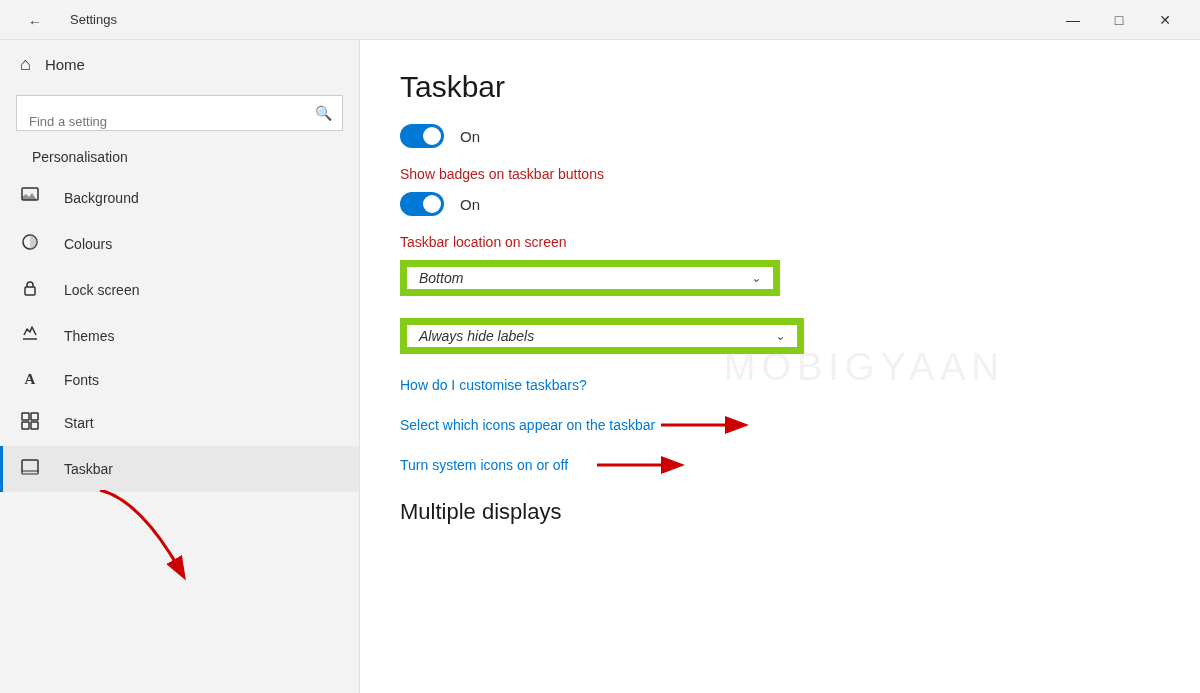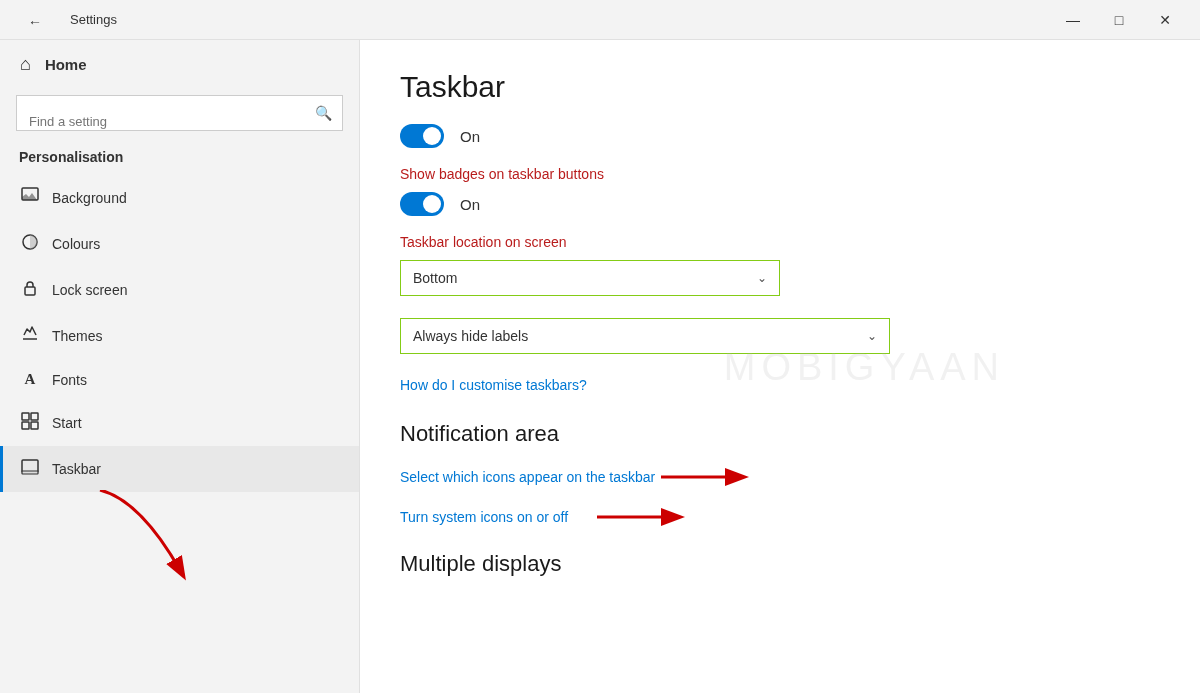--- a/index.html
+++ b/index.html
@@ -75,21 +75,20 @@
       padding: 14px 20px;
       cursor: pointer;
     }
     .sidebar-home-icon {
       font-size: 18px;
       color: #333;
     }
     .sidebar-home-label {
       font-size: 15px;
       color: #333;
-      font-weight: bold;
     }
 
     .search-box {
       margin: 6px 16px 14px 16px;
       position: relative;
     }
     .search-box input {
       width: 100%;
       height: 36px;
       border: 1px solid #ccc;
@@ -102,32 +101,32 @@
       position: absolute;
       right: 10px;
       top: 50%;
       transform: translateY(-50%);
       color: #666;
       font-size: 14px;
     }
 
     .sidebar-section-title {
       font-size: 12px;
-      font-weight: 700;
-      color: #333;
-      padding: 4px 20px 10px 19px;
+      font-weight: 400;
+      color: #333;
+      padding: 4px 20px 10px 32px;
       text-transform: none;
       letter-spacing: 0;
       font-size: 14px;
     }
 
     .sidebar-item {
       display: flex;
       align-items: center;
-      gap: 12px;
+      gap: 24px;
       padding: 12px 20px;
       cursor: pointer;
       font-size: 14px;
       color: #333;
     }
     .sidebar-item.active {
       background: #e8e8e8;
       border-left: 3px solid #0078d4;
       padding-left: 17px;
     }
@@ -191,32 +190,33 @@
       margin-top: 6px;
     }
 
     
     .dropdown-wrap {
       margin-bottom: 22px;
     }
     .dropdown {
       width: 380px;
       height: 36px;
-      border: 1px solid #84cc16;
+      border: 7px solid #84cc16;
       background: white;
       padding: 0 12px;
       font-size: 14px;
       color: #333;
       display: flex;
       align-items: center;
       justify-content: space-between;
       cursor: pointer;
+      font-style: italic;
     }
     .dropdown-wide {
-      width: 490px;
+      width: 404px;
     }
     .dropdown-arrow {
       font-size: 12px;
       color: #555;
     }
 
     .link-blue {
       color: #0078d4;
       font-size: 14px;
       cursor: pointer;
@@ -388,21 +388,20 @@
       <div class="dropdown dropdown-wide">
         <span>Always hide labels</span>
         <span class="dropdown-arrow">⌄</span>
       </div>
     </div>
 
     
     <a class="link-blue">How do I customise taskbars?</a>
 
     
-    <h2 class="section-heading">Notification area</h2>
 
     
     <div class="red-arrow-container">
       <a class="link-blue" style="margin-bottom:0;">Select which icons appear on the taskbar</a>
       <svg width="90" height="28" viewBox="0 0 90 28" style="margin-left:6px;">
         <defs>
           <marker id="arrowhead1" markerWidth="8" markerHeight="6" refX="4" refY="3" orient="auto">
             <polygon points="0 0, 8 3, 0 6" fill="#cc0000"></polygon>
           </marker>
         </defs>

